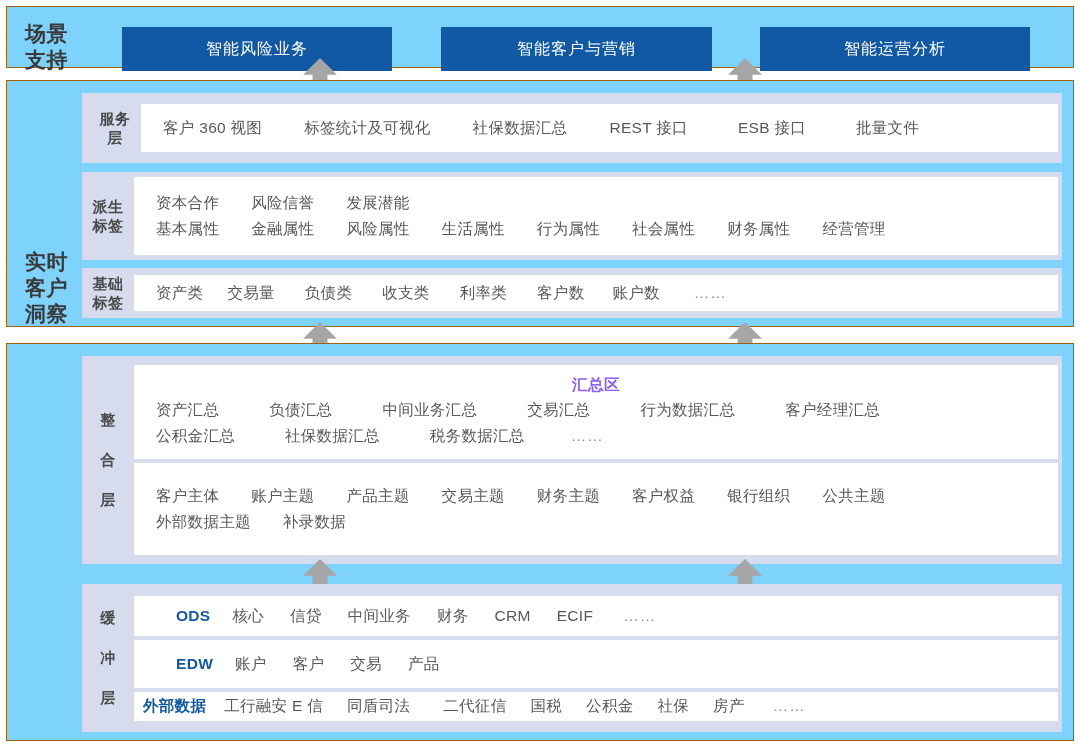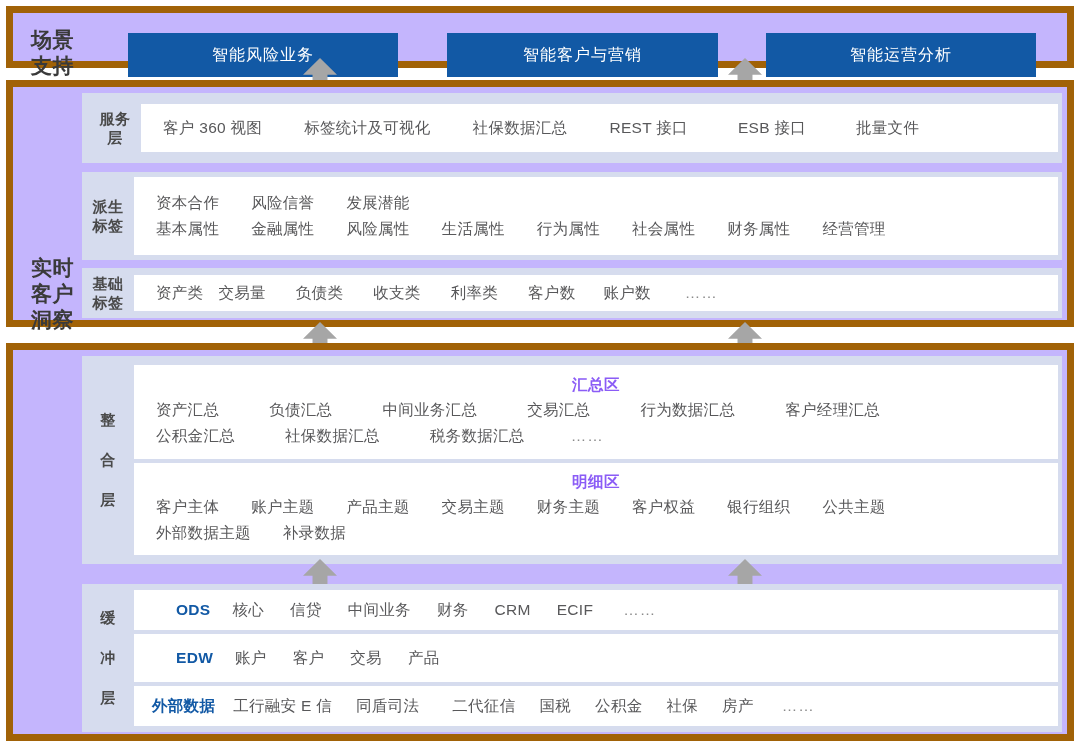--- a/index.html
+++ b/index.html
@@ -20,22 +20,22 @@
   .canvas {
     position: absolute;
     left: 0; top: 0;
     width: 1080px;
     height: 747px;
   }
 
   
   .panel {
     position: absolute;
-    border: 7px solid #a16207;
-    background: #c4b5fd;
+    border: 1px solid #a16207;
+    background: #7dd3fc;
     box-sizing: border-box;
   }
   #panel-scene   { left: 6px;  top: 6px;   width: 1068px; height: 62px; }
   #panel-insight { left: 6px;  top: 80px;  width: 1068px; height: 247px; }
   #panel-mart    { left: 6px;  top: 343px; width: 1068px; height: 398px; }
 
   
   .group-label {
     position: absolute;
     font-weight: bold;
@@ -215,21 +215,21 @@
       </div>
     </div>
   </div>
 
   <div class="band" id="band-basic">
     <div class="band-title">基础
 标签</div>
     <div class="band-rows">
       <div class="row-box">
         <div class="chip-line">
-          <span class="chip" style="margin-right:15px">资产类</span>
+          <span class="chip" style="margin-right:24px">资产类</span>
           <span class="chip" style="margin-right:30px">交易量</span>
           <span class="chip" style="margin-right:30px">负债类</span>
           <span class="chip" style="margin-right:30px">收支类</span>
           <span class="chip" style="margin-right:30px">利率类</span>
           <span class="chip" style="margin-right:28px">客户数</span>
           <span class="chip" style="margin-right:34px">账户数</span>
           <span class="chip ellip">……</span>
         </div>
       </div>
     </div>
@@ -260,21 +260,20 @@
         </div>
         <div class="chip-line">
           <span class="chip" style="margin-right:50px">公积金汇总</span>
           <span class="chip" style="margin-right:50px">社保数据汇总</span>
           <span class="chip" style="margin-right:46px">税务数据汇总</span>
           <span class="chip ellip">……</span>
         </div>
       </div>
 
       <div class="row-box" style="height:92px">
-        <div class="zone-title" style="text-align:center;margin-bottom:2px">明细区</div>
         <div class="chip-line">
           <span class="chip" style="margin-right:32px">客户主体</span>
           <span class="chip" style="margin-right:32px">账户主题</span>
           <span class="chip" style="margin-right:32px">产品主题</span>
           <span class="chip" style="margin-right:32px">交易主题</span>
           <span class="chip" style="margin-right:32px">财务主题</span>
           <span class="chip" style="margin-right:32px">客户权益</span>
           <span class="chip" style="margin-right:32px">银行组织</span>
           <span class="chip">公共主题</span>
         </div>
@@ -312,21 +311,21 @@
       <div class="row-box" style="height:48px;padding-left:42px">
         <div class="chip-line">
           <span class="chip accent" style="margin-right:22px">EDW</span>
           <span class="chip" style="margin-right:26px">账户</span>
           <span class="chip" style="margin-right:26px">客户</span>
           <span class="chip" style="margin-right:26px">交易</span>
           <span class="chip">产品</span>
         </div>
       </div>
 
-      <div class="row-box" style="height:40px;padding-left:18px">
+      <div class="row-box" style="height:29px;padding-left:9px">
         <div class="chip-line">
           <span class="chip accent" style="margin-right:18px">外部数据</span>
           <span class="chip" style="margin-right:24px">工行融安 E 信</span>
           <span class="chip" style="margin-right:33px">同盾司法</span>
           <span class="chip" style="margin-right:24px">二代征信</span>
           <span class="chip" style="margin-right:24px">国税</span>
           <span class="chip" style="margin-right:24px">公积金</span>
           <span class="chip" style="margin-right:24px">社保</span>
           <span class="chip" style="margin-right:28px">房产</span>
           <span class="chip ellip">……</span>

